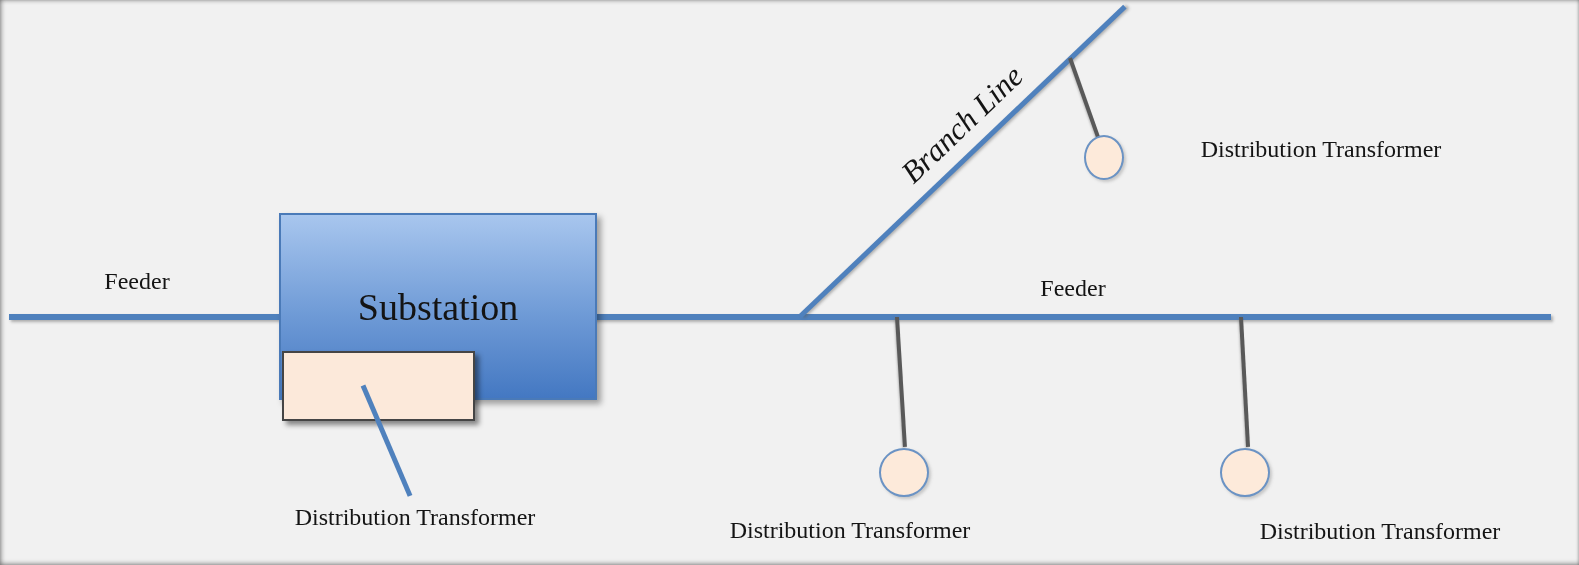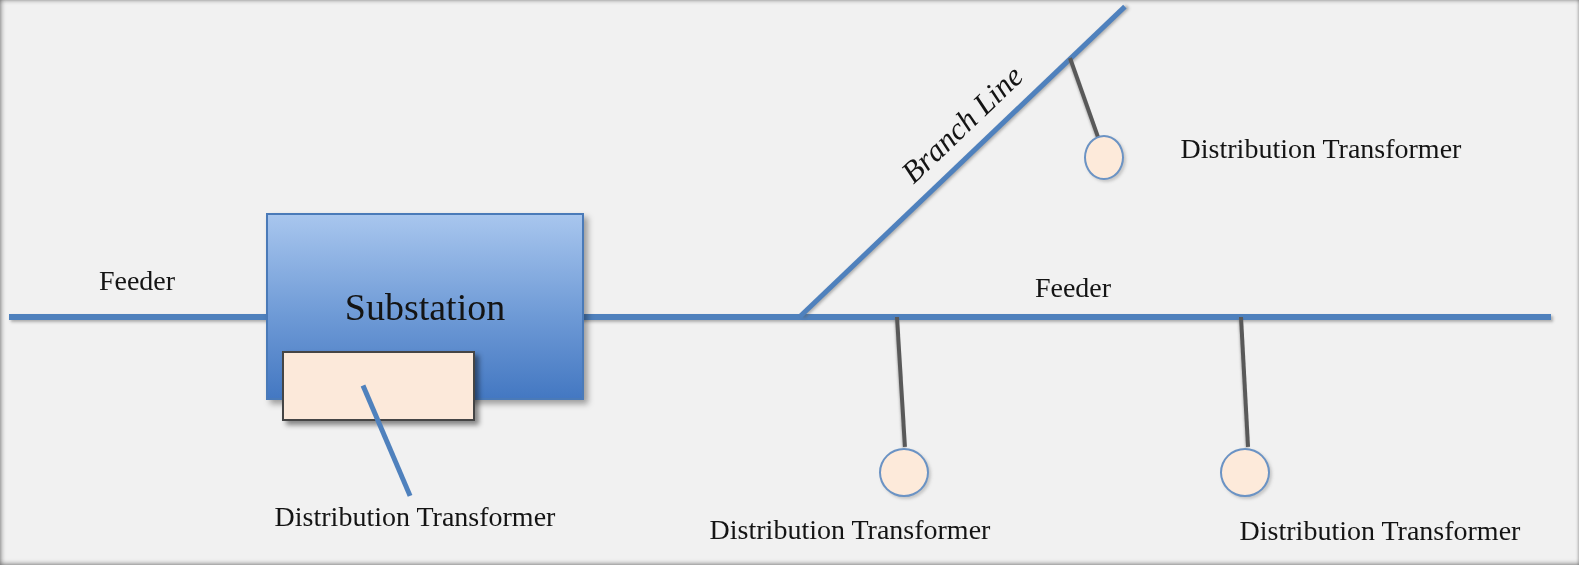--- a/index.html
+++ b/index.html
@@ -20,21 +20,21 @@
   .gray-line{background:#595959;box-shadow:1px 1px 2px rgba(120,120,120,.4);}
 
   .feeder-line{left:9px;top:314px;width:1542px;height:6px;}
   .branch-line{left:800px;top:314px;width:449px;height:5px;transform:rotate(-43.65deg);}
   .leader-line{left:363px;top:383px;width:120px;height:5px;transform:rotate(66.9deg);z-index:6;box-shadow:none;}
   .drop-branch{left:1070px;top:56px;width:84px;height:4px;transform:rotate(70.5deg);}
   .drop-mid{left:897px;top:315px;width:130px;height:4px;transform:rotate(86.5deg);}
   .drop-right{left:1241px;top:315px;width:130px;height:4px;transform:rotate(86.9deg);}
 
   .substation-box{
-    position:absolute;left:266px;top:213px;width:318px;height:187px;
+    position:absolute;left:279px;top:213px;width:318px;height:187px;
     background:linear-gradient(to bottom,#a8c6ee 0%,#6e9ad6 55%,#4478c2 100%);
     border:2px solid #4a7ab8;
     box-shadow:4px 4px 6px rgba(0,0,0,.35);
     box-sizing:border-box;
     display:flex;align-items:center;justify-content:center;
     z-index:3;
   }
   .substation-label{font-size:38px;line-height:1;white-space:nowrap;}
 
   .sub-transformer-box{
@@ -50,21 +50,21 @@
     position:absolute;border-radius:50%;
     background:#fdeada;border:2px solid #6b93c4;
     box-shadow:2px 2px 3px rgba(120,120,120,.35);
     box-sizing:border-box;z-index:4;
   }
   .node-branch{left:1084px;top:135px;width:40px;height:45px;}
   .node-mid{left:879px;top:448px;width:50px;height:49px;}
   .node-right{left:1220px;top:448px;width:50px;height:49px;}
 
   .lbl{
-    position:absolute;white-space:nowrap;font-size:28px;line-height:1;
+    position:absolute;white-space:nowrap;font-size:24px;line-height:1;
     transform:translate(-50%,-50%);z-index:7;
   }
   .lbl-feeder-left{left:137px;top:281px;}
   .lbl-feeder-right{left:1073px;top:288px;}
   .lbl-branch{left:962px;top:124px;transform:translate(-50%,-50%) rotate(-43.65deg);font-style:italic;font-size:31px;}
   .lbl-dt-sub{left:415px;top:517px;}
   .lbl-dt-branch{left:1321px;top:149px;}
   .lbl-dt-mid{left:850px;top:530px;}
   .lbl-dt-right{left:1380px;top:531px;}
 </style>

